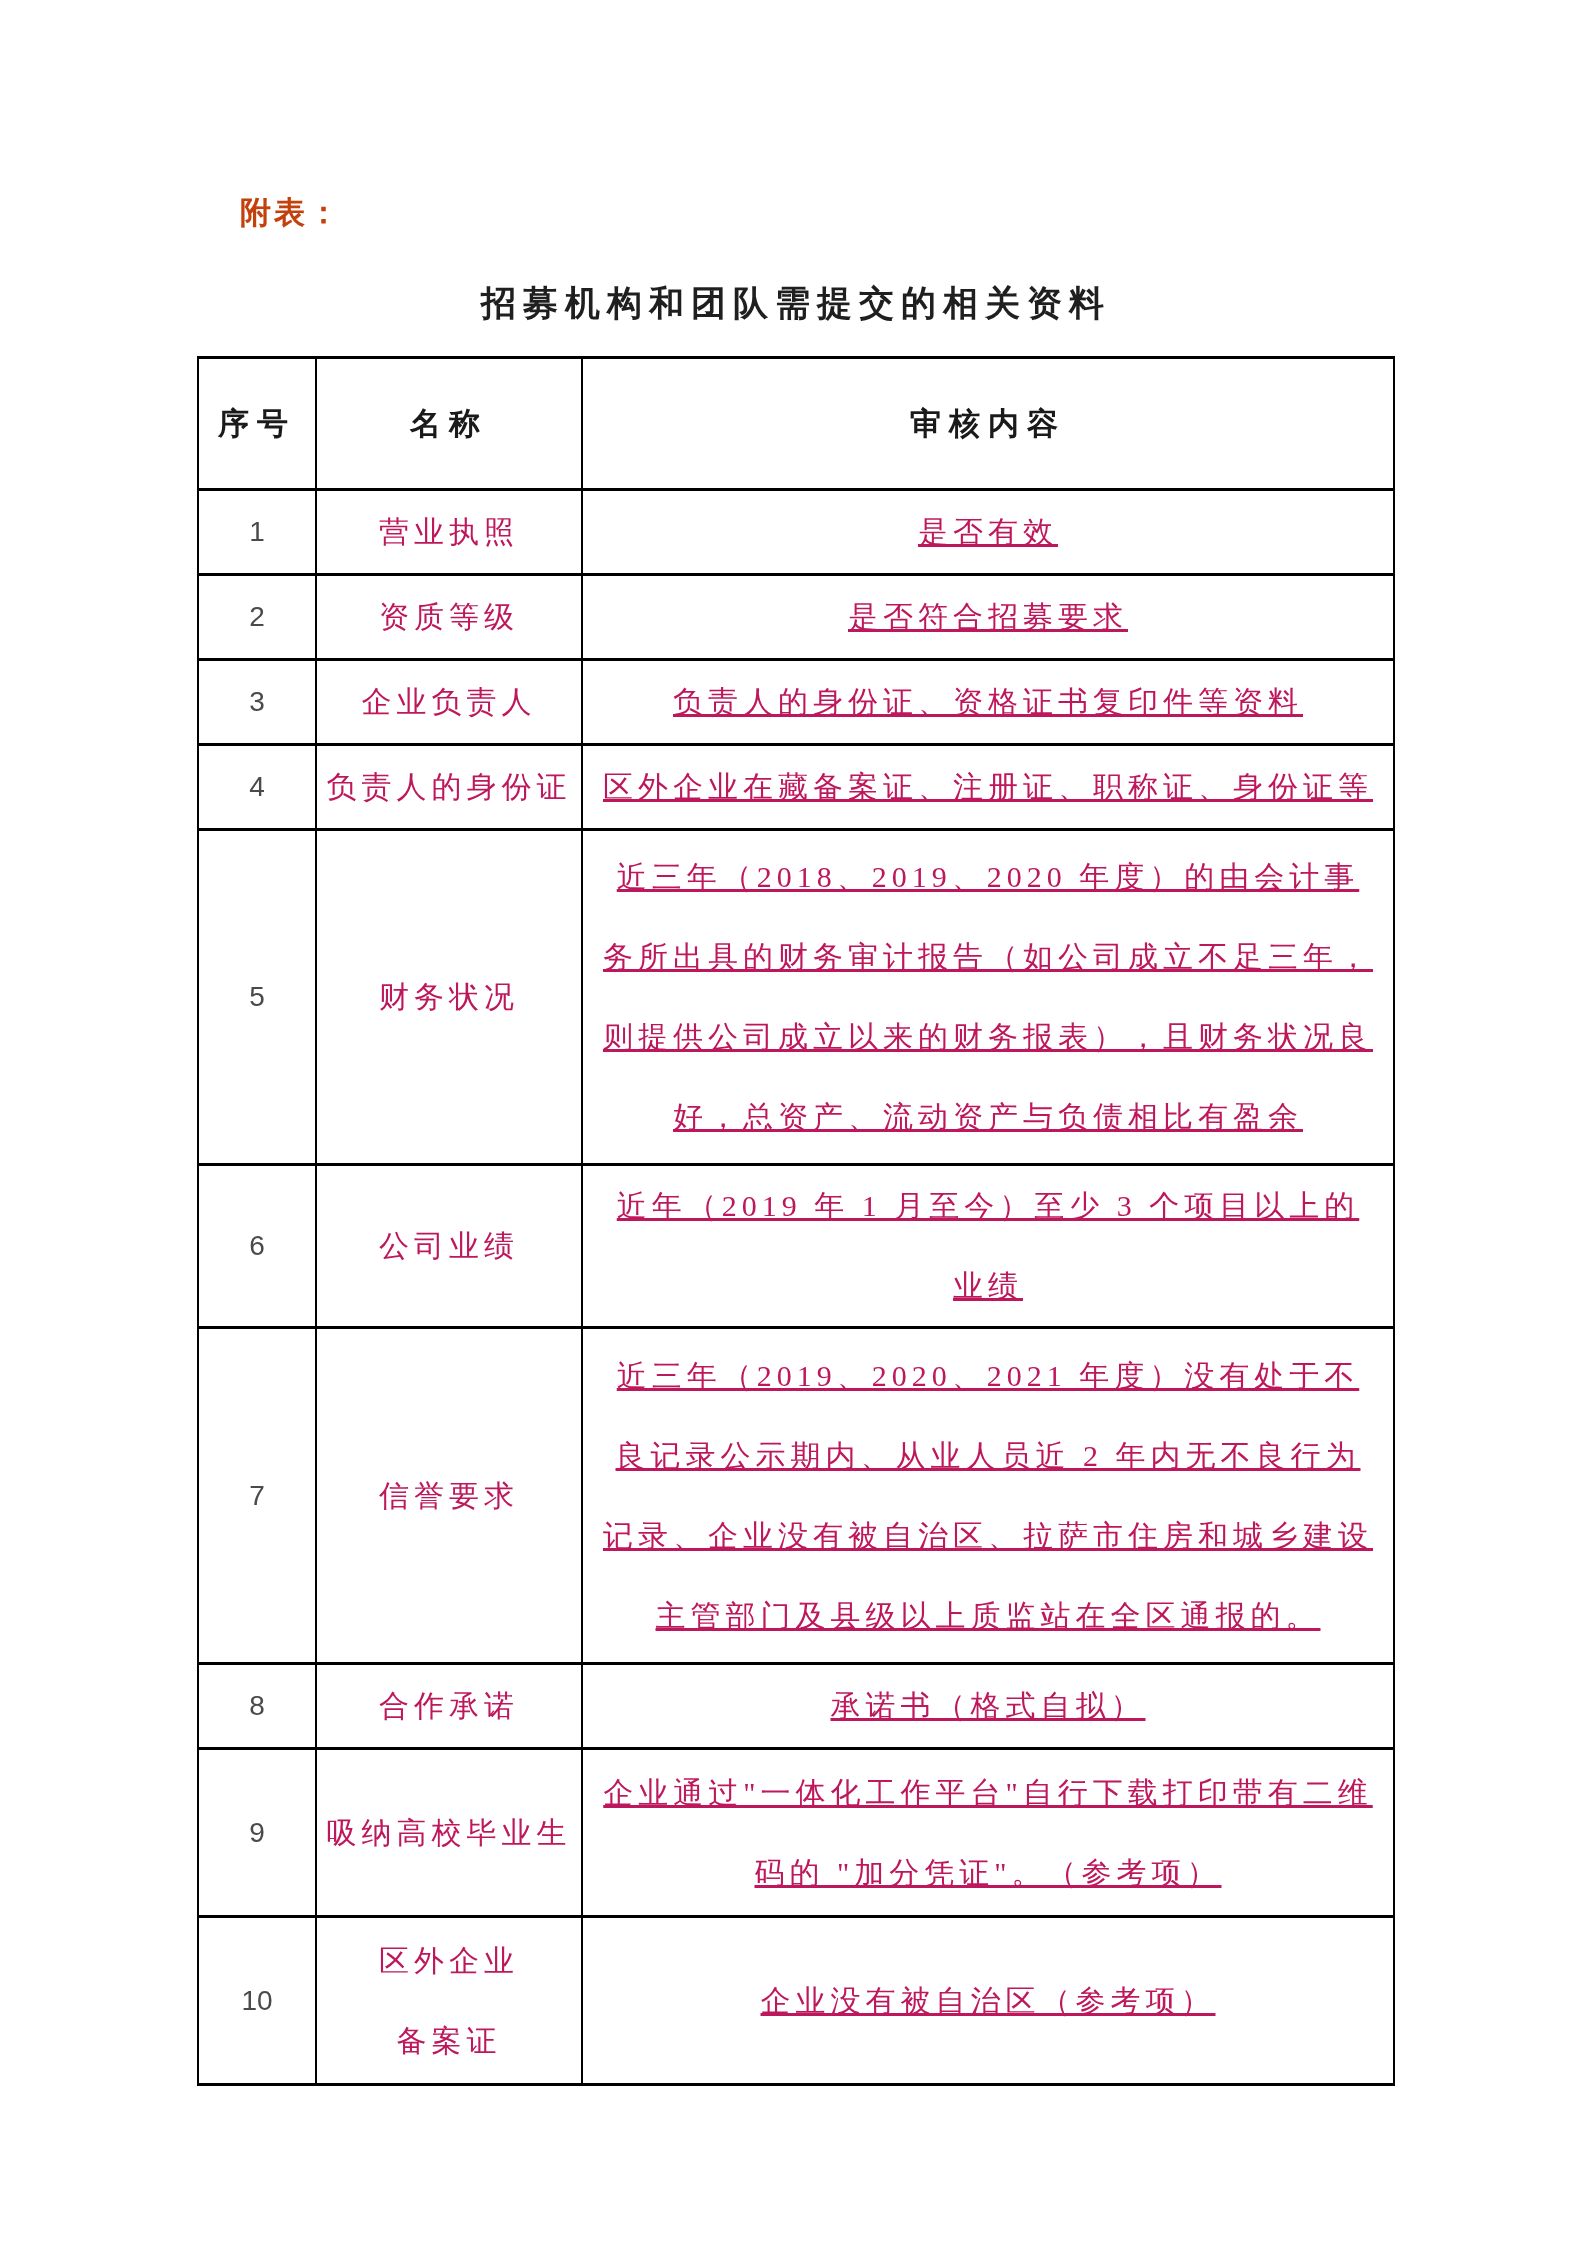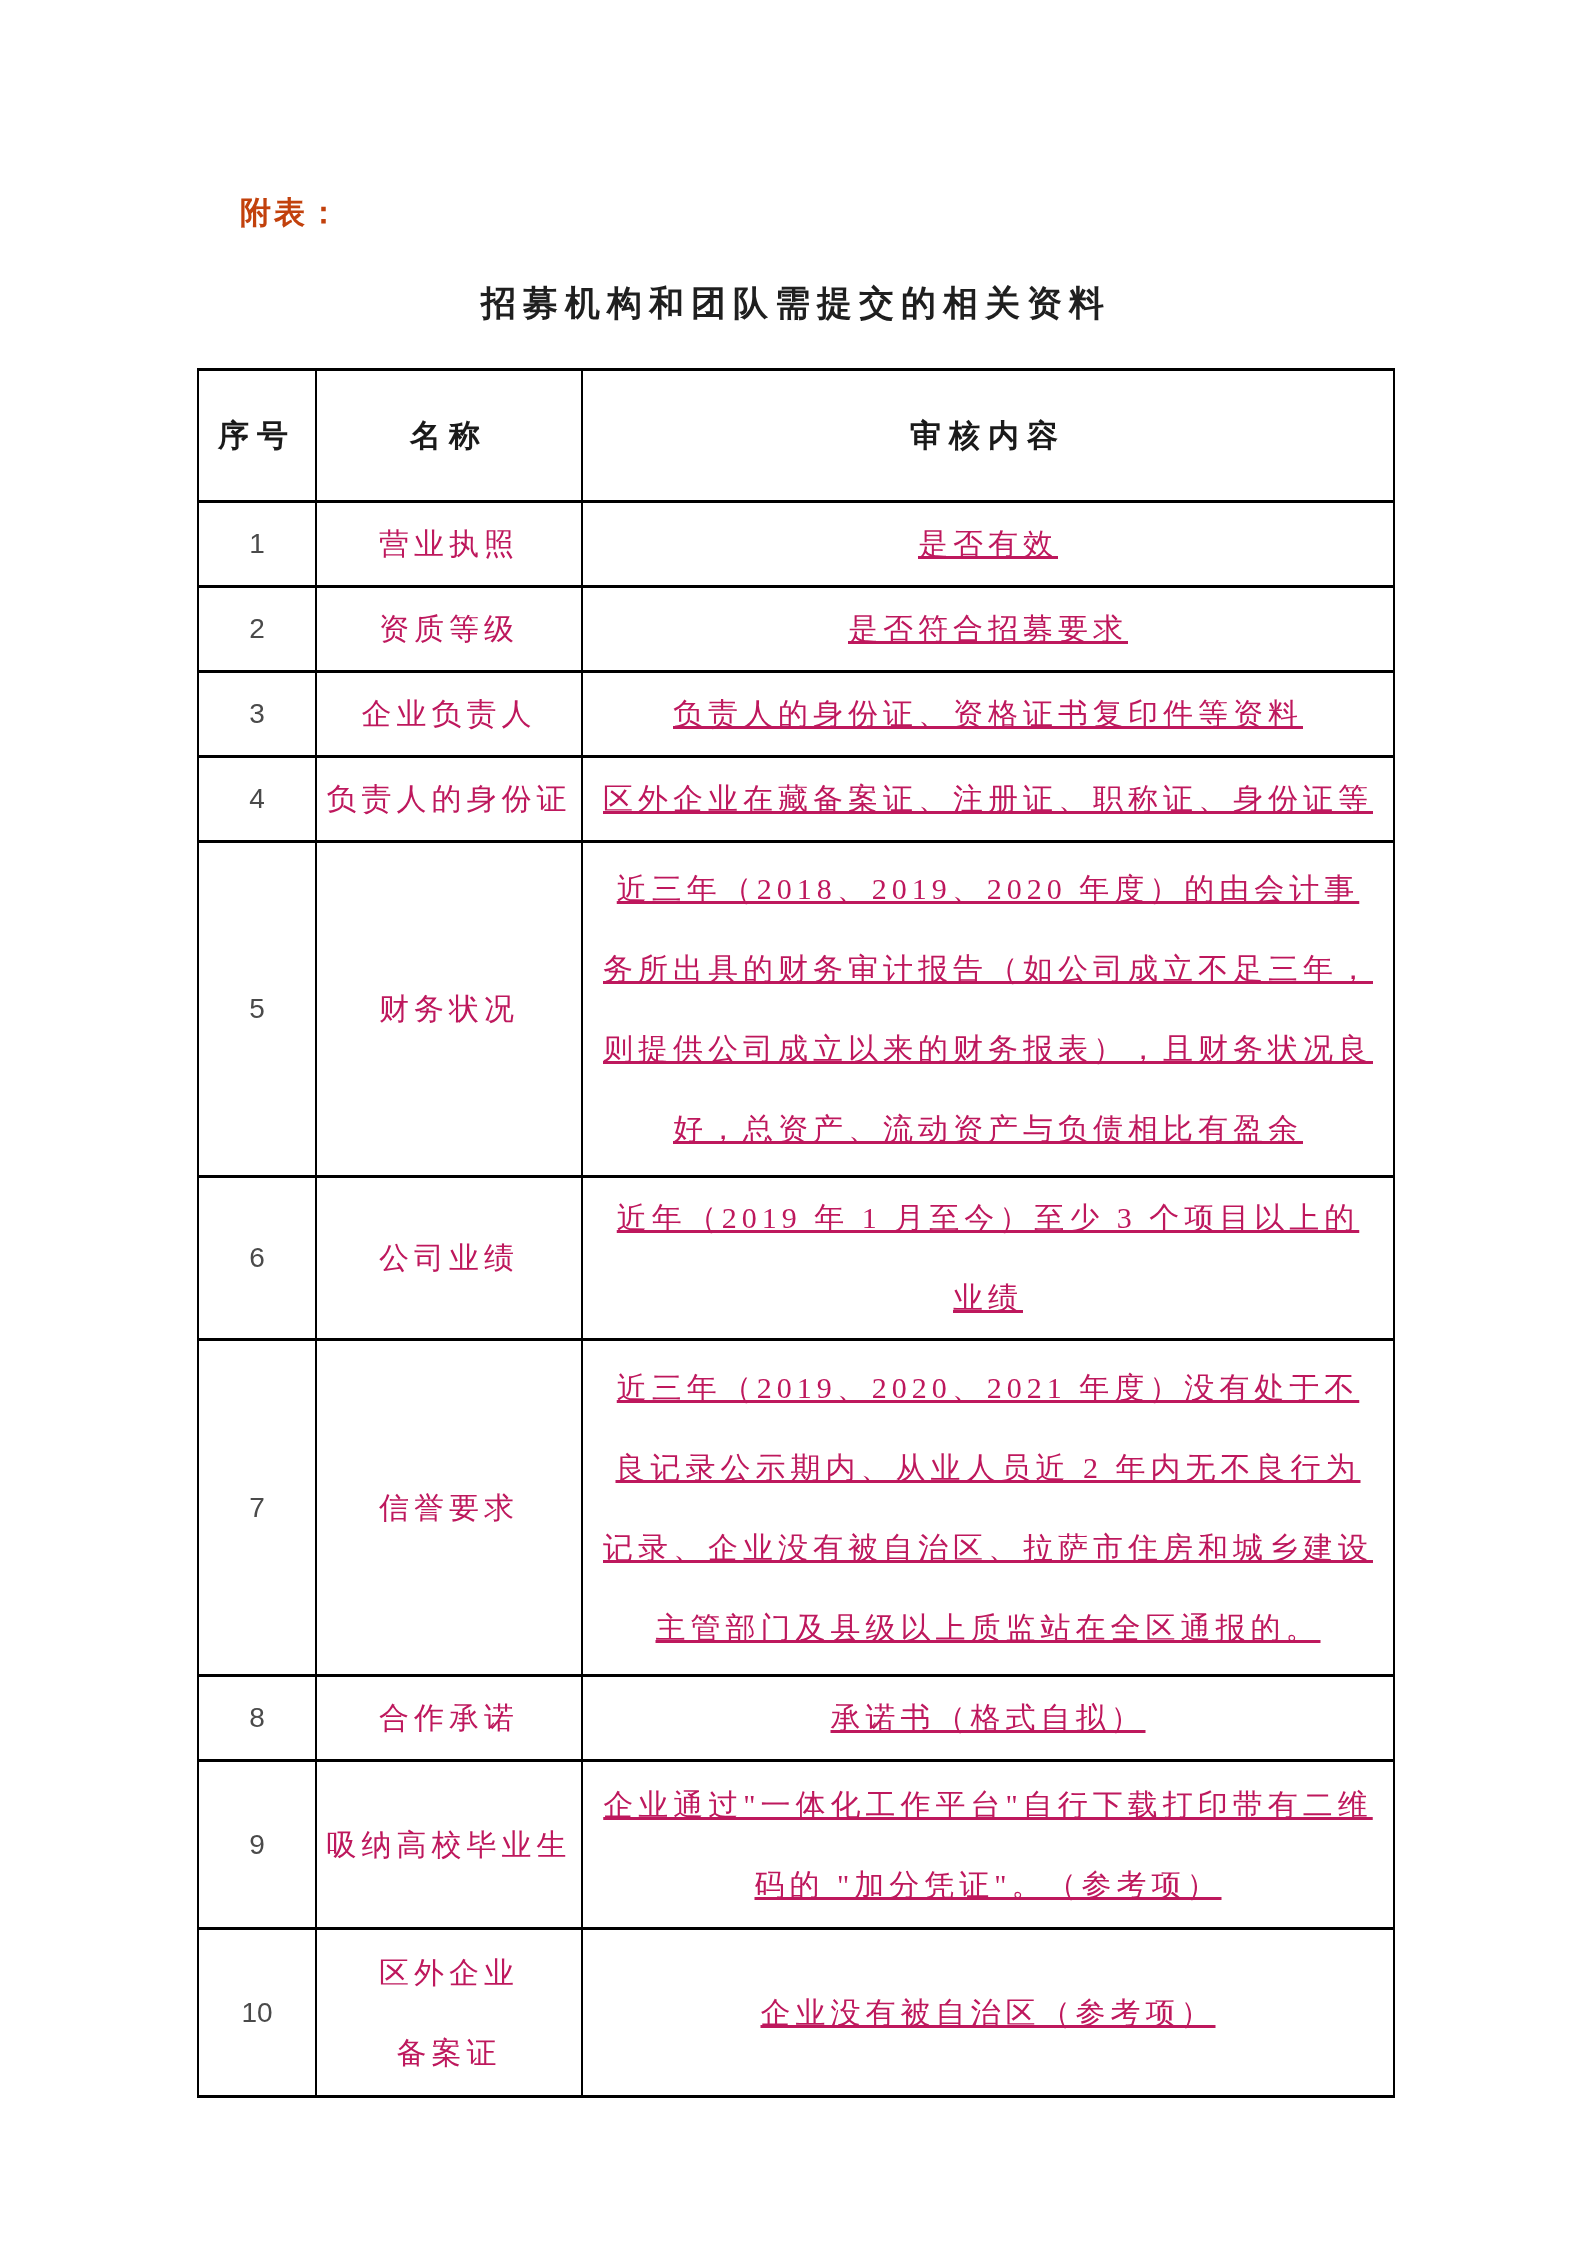--- a/index.html
+++ b/index.html
@@ -30,21 +30,21 @@
     width: 1198px;
     text-align: center;
     font-size: 35px;
     font-weight: bold;
     letter-spacing: 7px;
     color: #1f1f1f;
   }
   table.doc-table {
     position: absolute;
     left: 197px;
-    top: 368px;
+    top: 356px;
     width: 1198px;
     border-collapse: collapse;
     table-layout: fixed;
   }
   .doc-table col.col-no   { width: 118px; }
   .doc-table col.col-name { width: 266px; }
   .doc-table th, .doc-table td {
     border: solid #000;
     border-width: 3px 2px;
     vertical-align: middle;

